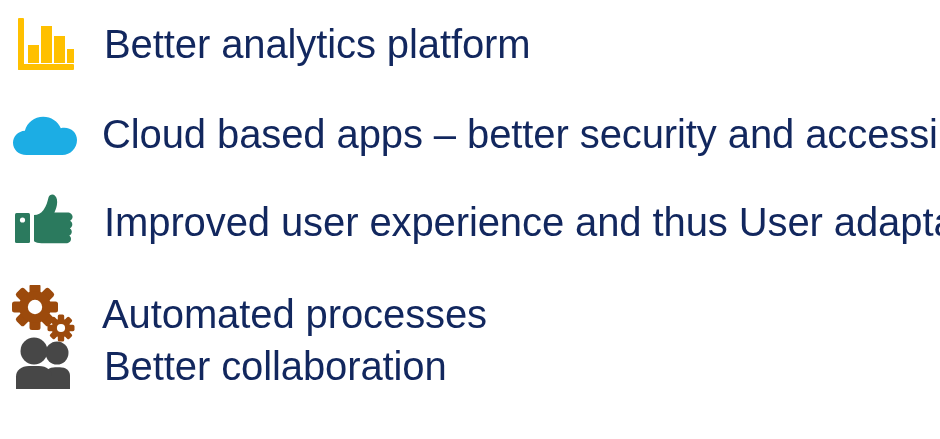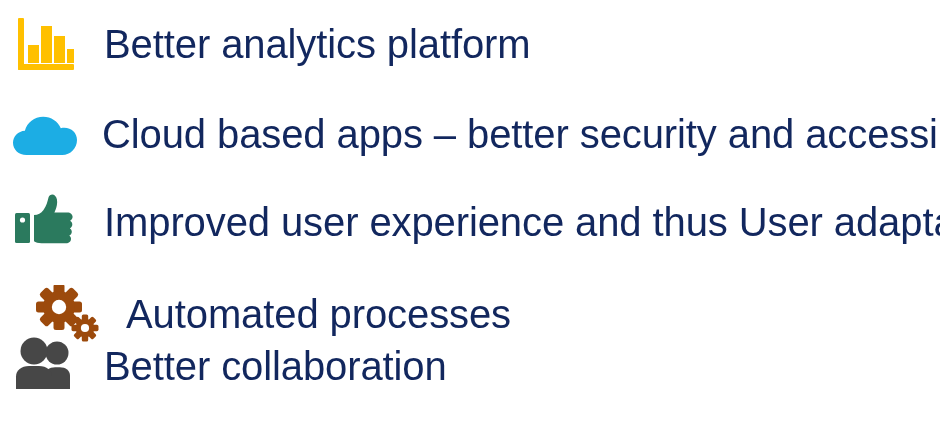--- a/index.html
+++ b/index.html
@@ -39,21 +39,21 @@
     line-height: 1.0;
     color: #12275E;
     white-space: nowrap;
     letter-spacing: -0.1px;
   }
 
   
   #row-analytics     { top: 10px;  height: 68px; }
   #row-cloud         { top: 100px; height: 68px; }
   #row-ux            { top: 188px; height: 68px; }
-  #row-automation    { top: 282px; height: 64px; margin-left: 24px; }
+  #row-automation    { top: 282px; height: 64px; }
   #row-collaboration { top: 333px; height: 66px; }
 
   
   #row-analytics .icon-cell     { padding-left: 14px; }
   #row-cloud .icon-cell         { padding-left: 12px; }
   #row-ux .icon-cell            { padding-left: 14px; }
   #row-automation .icon-cell    { padding-left: 12px; }
   #row-collaboration .icon-cell { padding-left: 14px; }
 </style>
 </head>

